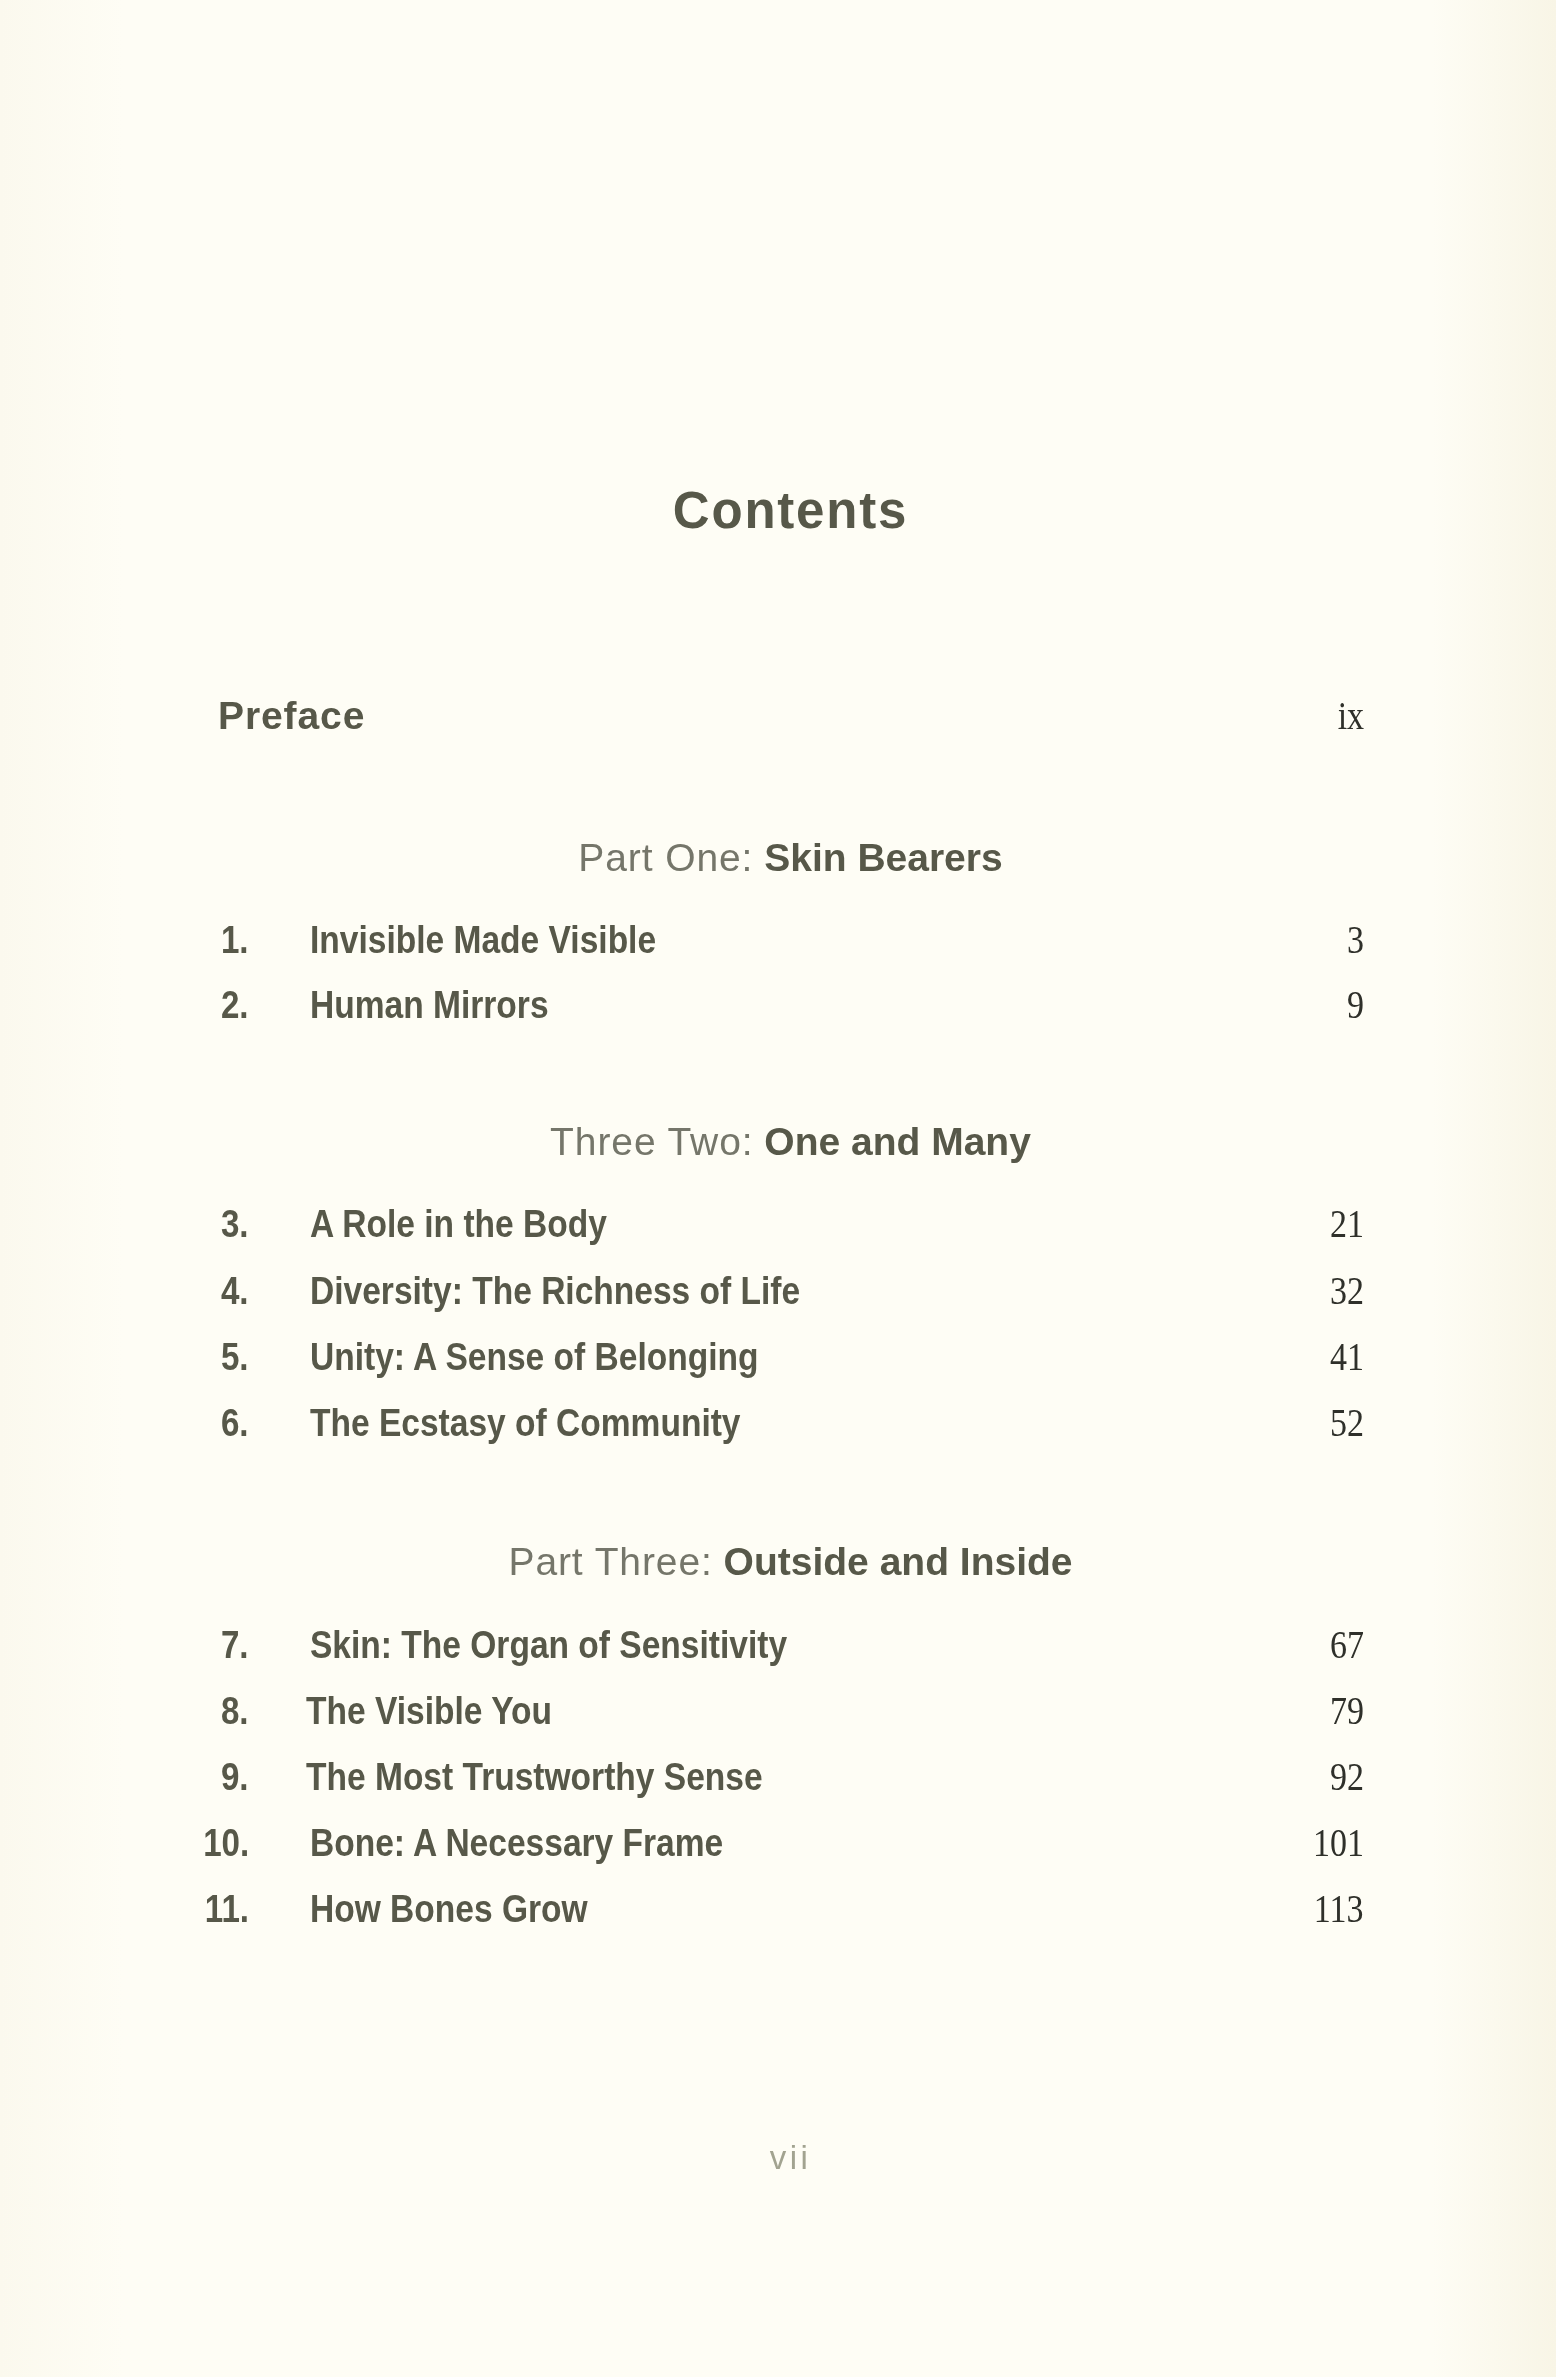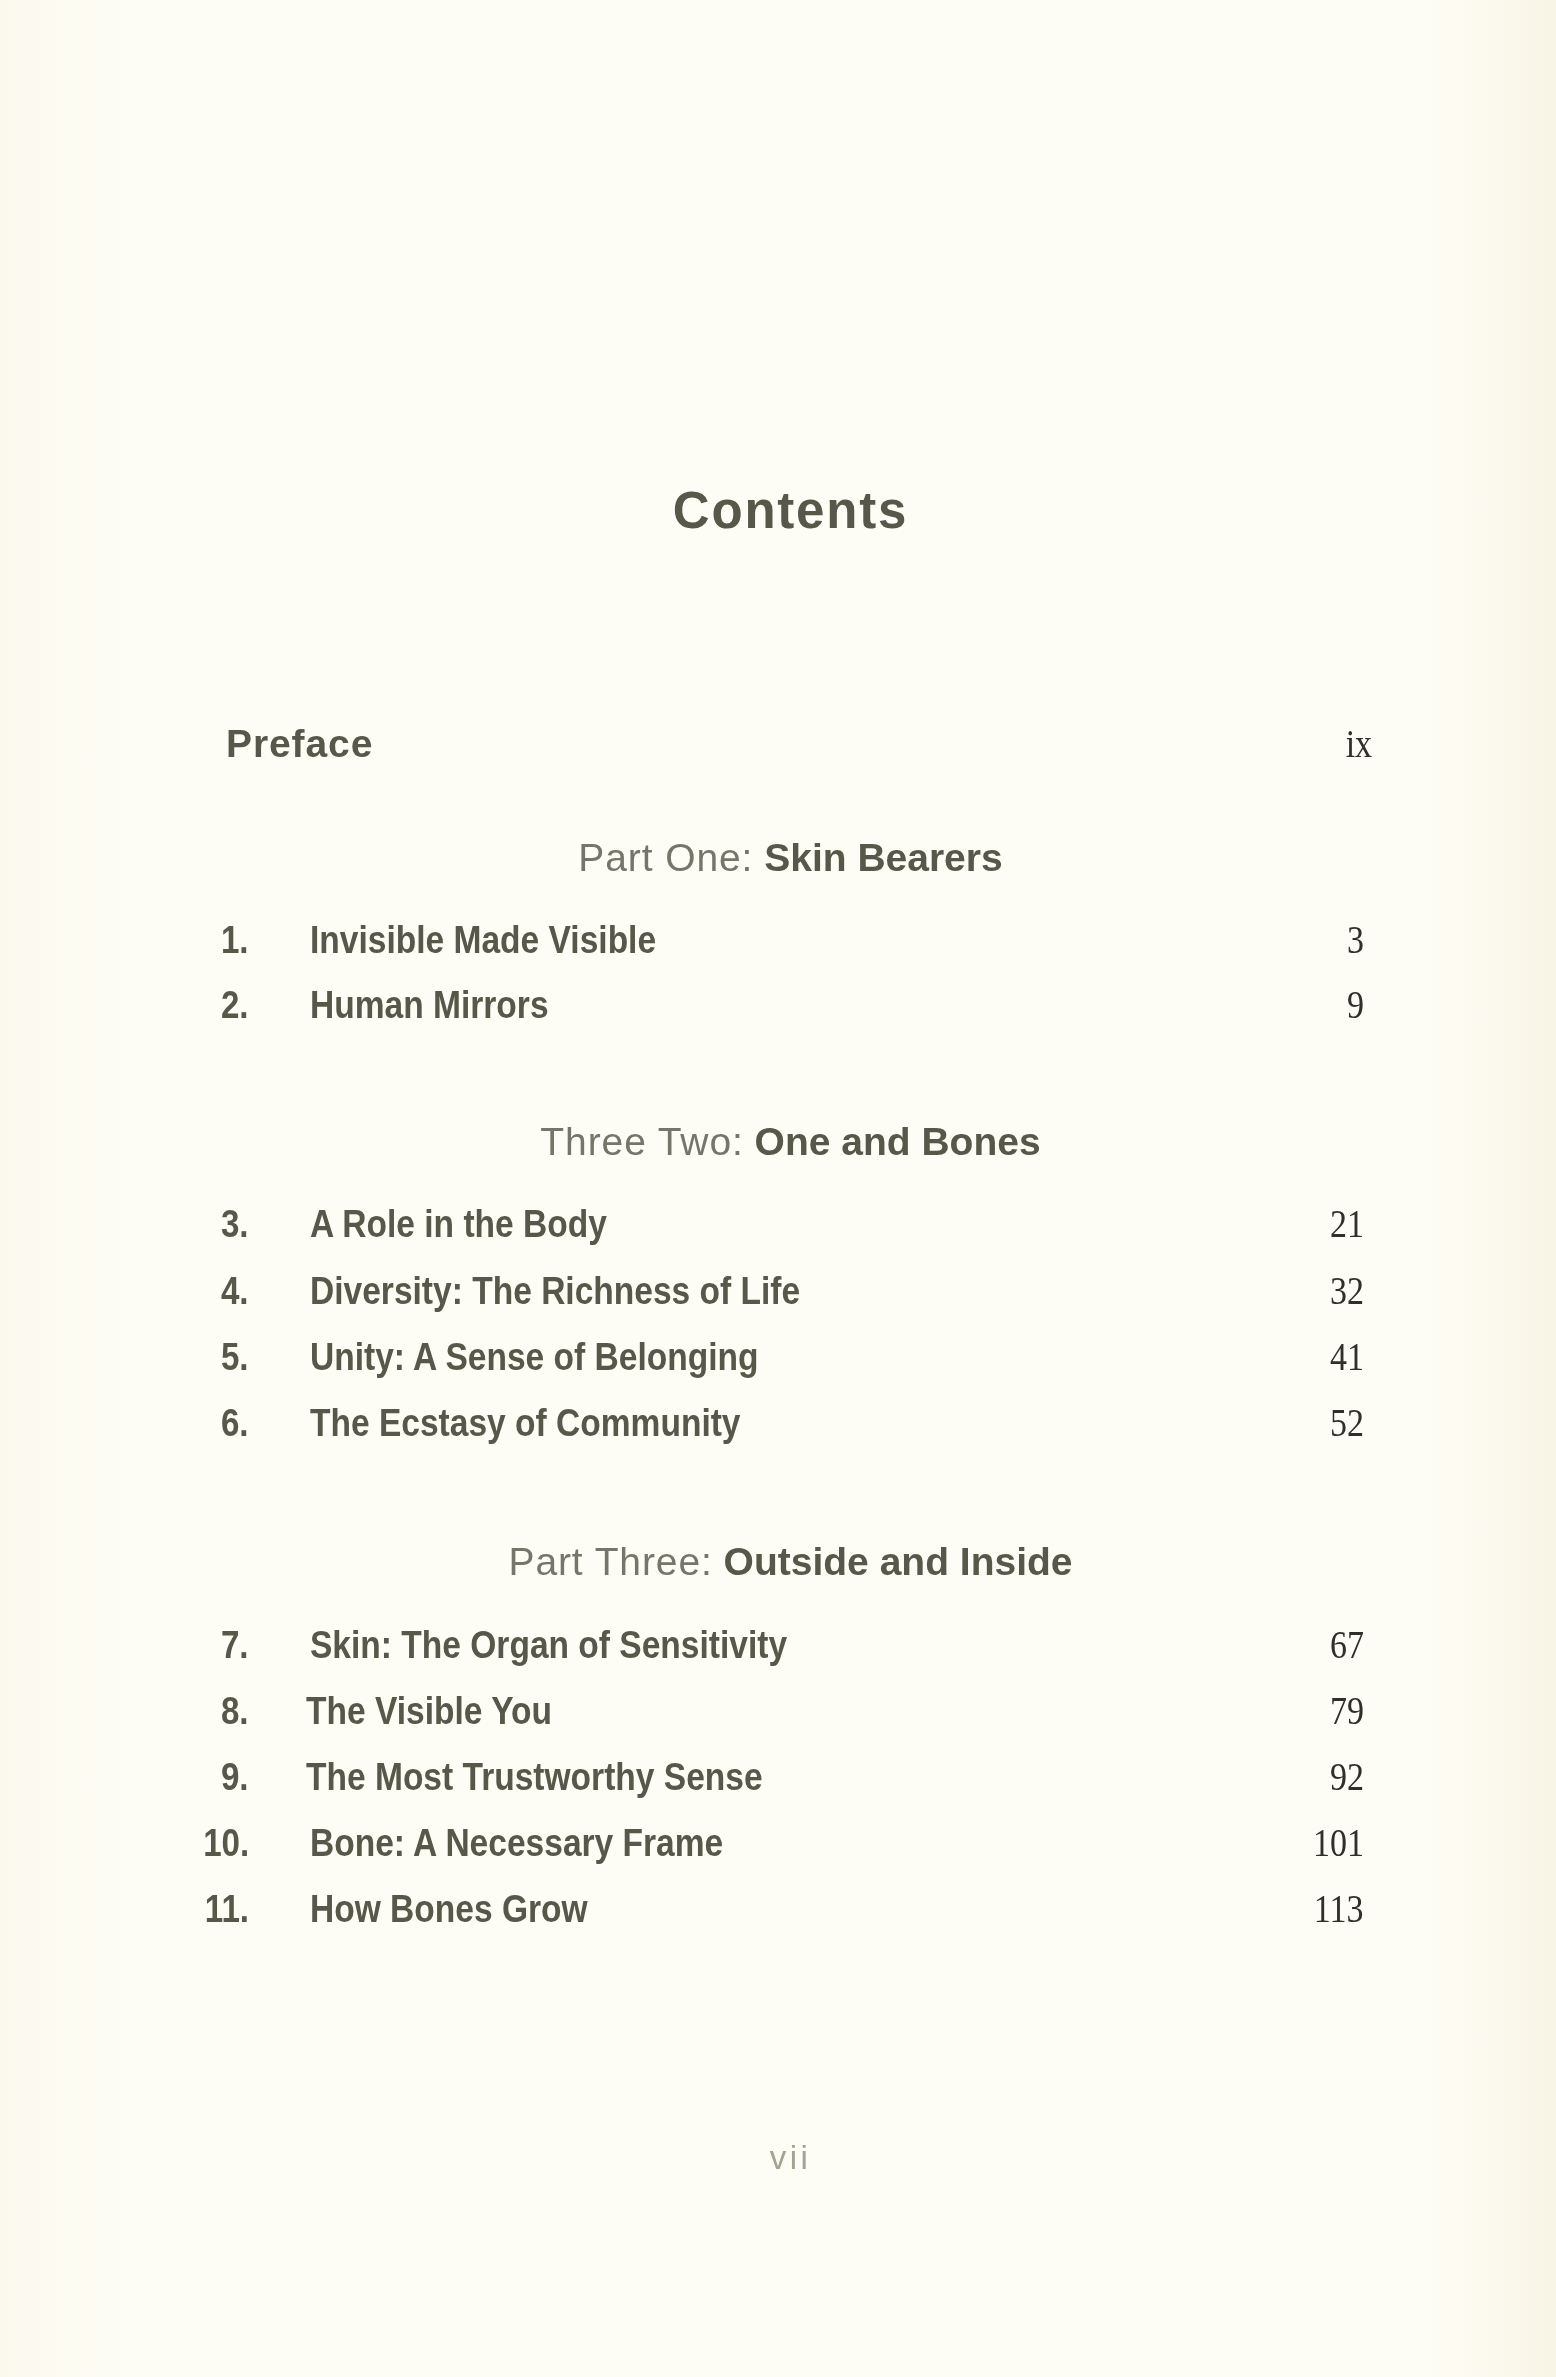--- a/index.html
+++ b/index.html
@@ -105,21 +105,21 @@
       color: #a2a390;
     }
   </style>
 </head>
 <body>
 
 <div class="page">
 
   <div class="title">Contents</div>
 
-  <div class="row preface-row" style="top:717px;margin-left:8px;">
+  <div class="row preface-row" style="top:689px;">
     <span class="label">Preface</span>
     <span class="page-num">ix</span>
   </div>
 
   <div class="part-heading" style="top:831px;">
     <span class="part-prefix">Part One:</span>
     <span class="part-title">Skin Bearers</span>
   </div>
 
   <div class="row" style="top:913px;">
@@ -128,21 +128,21 @@
     <span class="page-num">3</span>
   </div>
   <div class="row" style="top:978px;">
     <span class="num">2.</span>
     <span class="label">Human Mirrors</span>
     <span class="page-num">9</span>
   </div>
 
   <div class="part-heading" style="top:1115px;">
     <span class="part-prefix">Three Two:</span>
-    <span class="part-title">One and Bones</span>
+    <span class="part-title">One and Many</span>
   </div>
 
   <div class="row" style="top:1197px;">
     <span class="num">3.</span>
     <span class="label">A Role in the Body</span>
     <span class="page-num">21</span>
   </div>
   <div class="row" style="top:1264px;">
     <span class="num">4.</span>
     <span class="label">Diversity: The Richness of Life</span>

